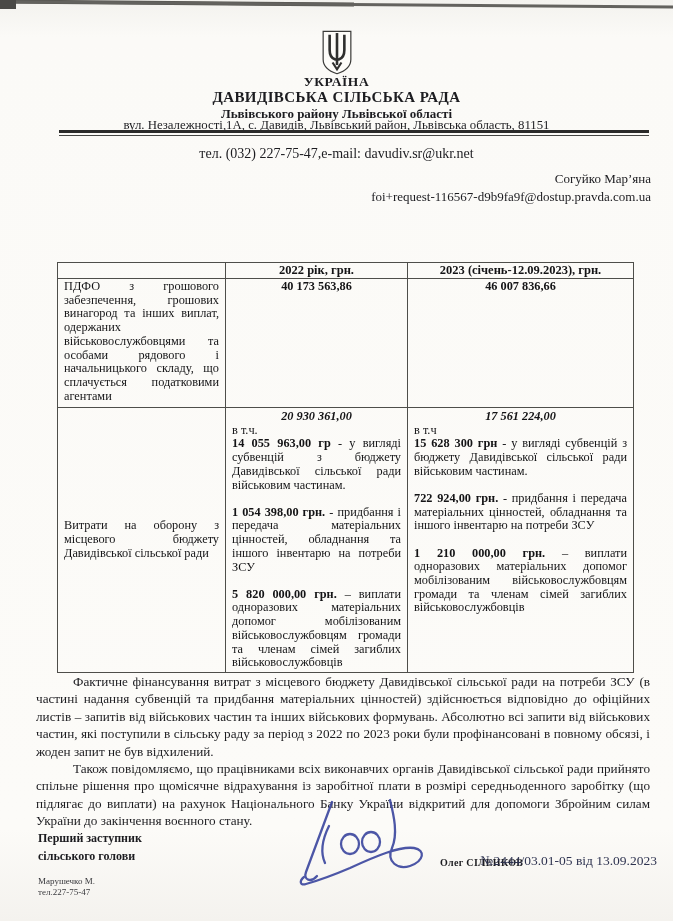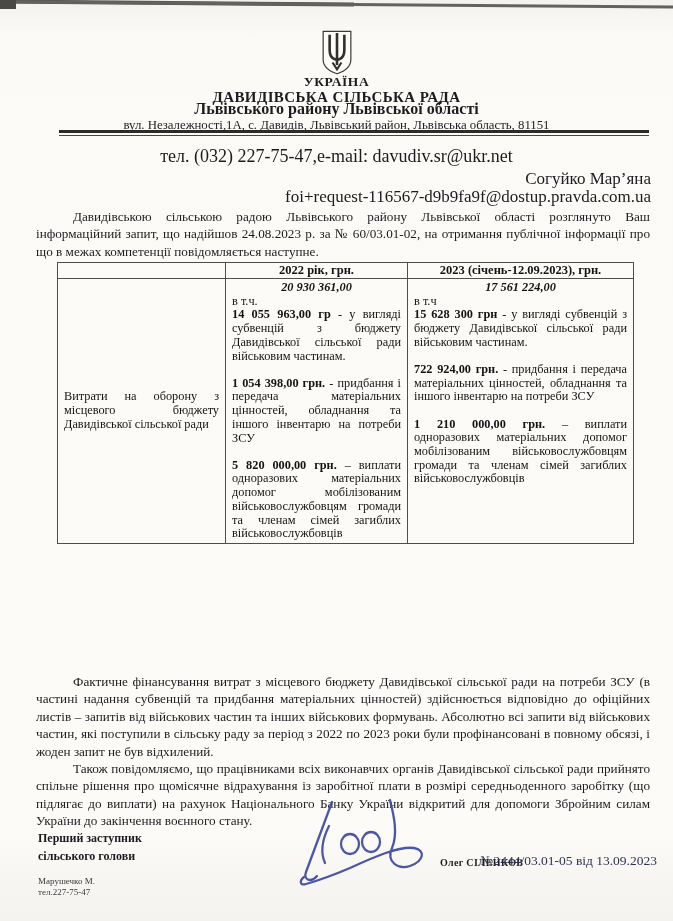--- a/index.html
+++ b/index.html
@@ -11,29 +11,29 @@
   }
   .abs{position:absolute;}
   
   .scan-top{position:absolute;left:-6px;top:3px;width:700px;height:3px;background:#63625e;transform:rotate(0.45deg);}
   .scan-top2{position:absolute;left:-6px;top:1px;width:360px;height:4px;background:#55544f;transform:rotate(0.5deg);}
   .corner-mark{position:absolute;left:0;top:0;width:16px;height:9px;background:#4a4946;}
   
   .center{left:0;width:673px;text-align:center;}
   .h-country{top:74px;font-weight:bold;font-size:13.5px;letter-spacing:.6px;}
   .h-council{top:89px;font-weight:bold;font-size:15px;letter-spacing:.4px;}
-  .h-region{top:100px;font-weight:bold;font-size:16px;}
+  .h-region{top:106px;font-weight:bold;font-size:13px;}
   .h-address{top:118px;font-size:12.8px;}
   .rule{left:59px;top:130px;width:590px;}
   .rule .r1{height:3px;background:#2b2b2a;}
   .rule .r2{height:1.5px;background:#454543;margin-top:1.5px;}
-  .h-contacts{top:146px;font-size:18px;}
+  .h-contacts{top:146px;font-size:14px;}
   .emblem{left:318px;top:30px;width:38px;height:45px;}
   
-  .recipient{top:170px;right:22px;text-align:right;font-size:17px;line-height:17.5px;}
+  .recipient{top:170px;right:22px;text-align:right;font-size:13px;line-height:17.5px;}
   
   .para{left:36px;width:614px;text-align:justify;font-size:13.2px;line-height:17.4px;}
   .p-intro{top:208px;}
   .para p{margin:0;text-indent:37px;}
   .p-after{top:673px;}
   
   .info-table{position:absolute;left:57px;top:262px;width:576px;border-collapse:collapse;table-layout:fixed;
     font-size:12.3px;line-height:13.7px;color:#141416;border-radius:30px;}
   .info-table td,.info-table th{border:1.4px solid #4e4e4a;padding:1px 6px;vertical-align:top;overflow:hidden;}
   .info-table th{height:15px;font-size:12.5px;font-weight:bold;text-align:center;vertical-align:middle;padding:0 4px;}
@@ -80,35 +80,37 @@
     <div class="r1"></div>
       <div class="r2"></div>
   </div>
   <div class="abs center h-contacts">тел. (032) 227-75-47,e-mail: davudiv.sr@ukr.net</div>
 
   <div class="abs recipient">
     <div>Согуйко Мар’яна</div>
     <div>foi+request-116567-d9b9fa9f@dostup.pravda.com.ua</div>
   </div>
 
-  <div class="abs para p-intro">
-    <p>Давидівською сільською радою Львівського району Львівської області розглянуто Ваш інформаційний запит, що надійшов 24.08.2023 р. за № 60/03.01-02, на отримання публічної інформації про що в межах компетенції повідомляється наступне.</p>
-  </div>
 
   <table class="info-table">
     <colgroup>
         <col style="width:168px">
         <col style="width:182px">
         <col style="width:226px">
       </colgroup>
     <tbody>
         <tr>
       <th></th>
       <th>2022 рік, грн.</th>
       <th>2023 (січень-12.09.2023), грн.</th>
+    </tr>
+    <tr class="row-pdfo">
+      <td class="cell-label">ПДФО з грошового забезпечення, грошових винагород та інших виплат, одержаних військовослужбовцями та особами рядового і начальницького складу, що сплачується податковими агентами</td>
+      <td class="val">40 173 563,86</td>
+      <td class="val">46 007 836,66</td>
     </tr>
     <tr class="row-def">
       <td class="cell-label">Витрати на оборону з місцевого бюджету Давидівської сільської ради</td>
       <td>
         <p class="total">20 930 361,00</p>
         <p class="note">в т.ч.</p>
         <p class="item"><b>14 055 963,00 гр</b><span> - у вигляді субвенцій з бюджету Давидівської сільської ради військовим частинам.</span></p>
         <p class="item gap"><b>1 054 398,00 грн.</b><span> - придбання і передача матеріальних цінностей, обладнання та іншого інвентарю на потреби ЗСУ</span></p>
         <p class="item gap"><b>5 820 000,00 грн.</b><span> – виплати одноразових матеріальних допомог мобілізованим військовослужбовцям громади та членам сімей загиблих військовослужбовців</span></p>
       </td>

